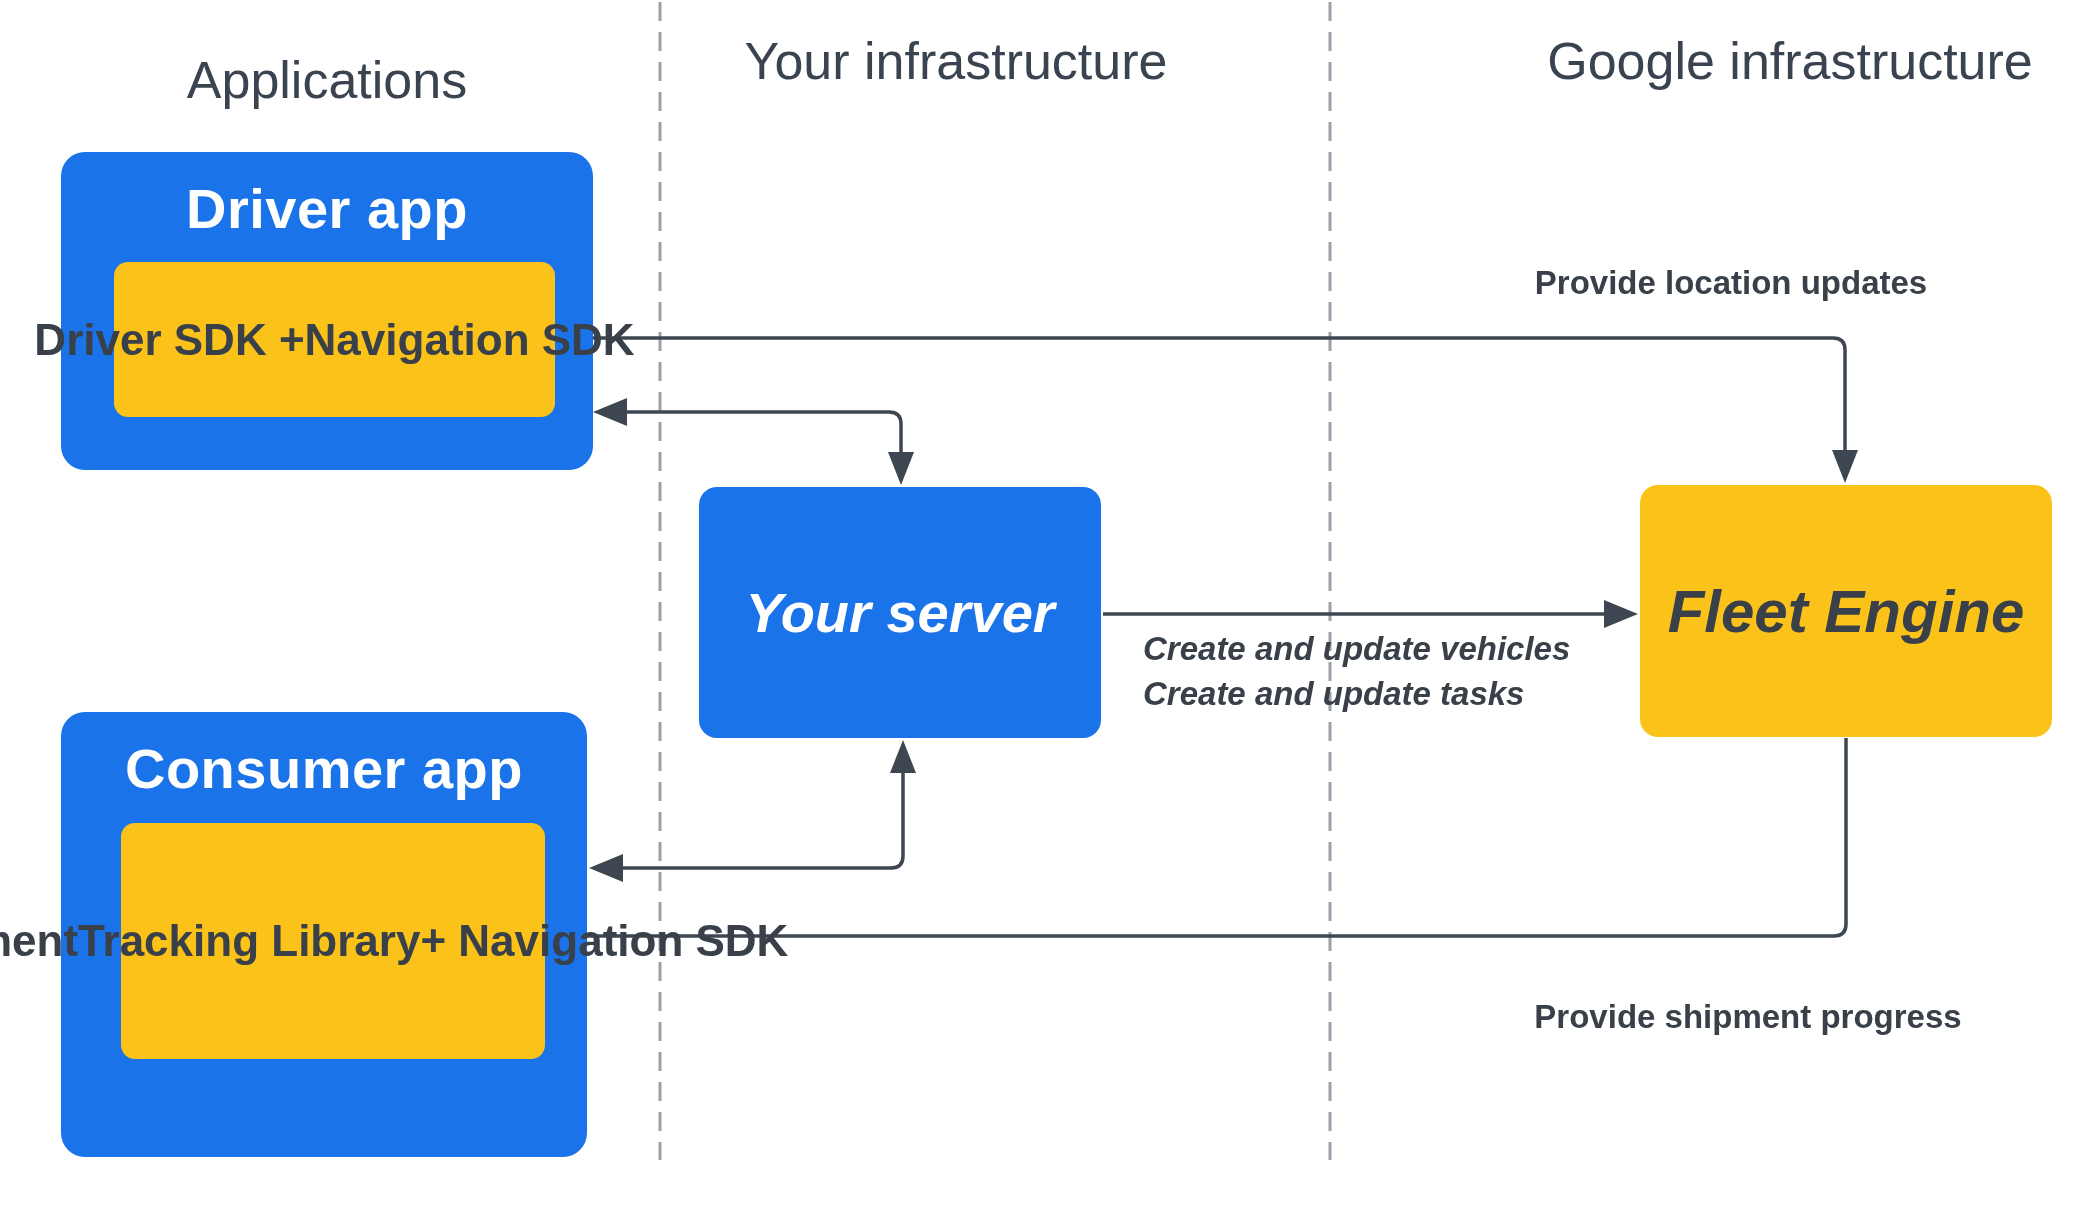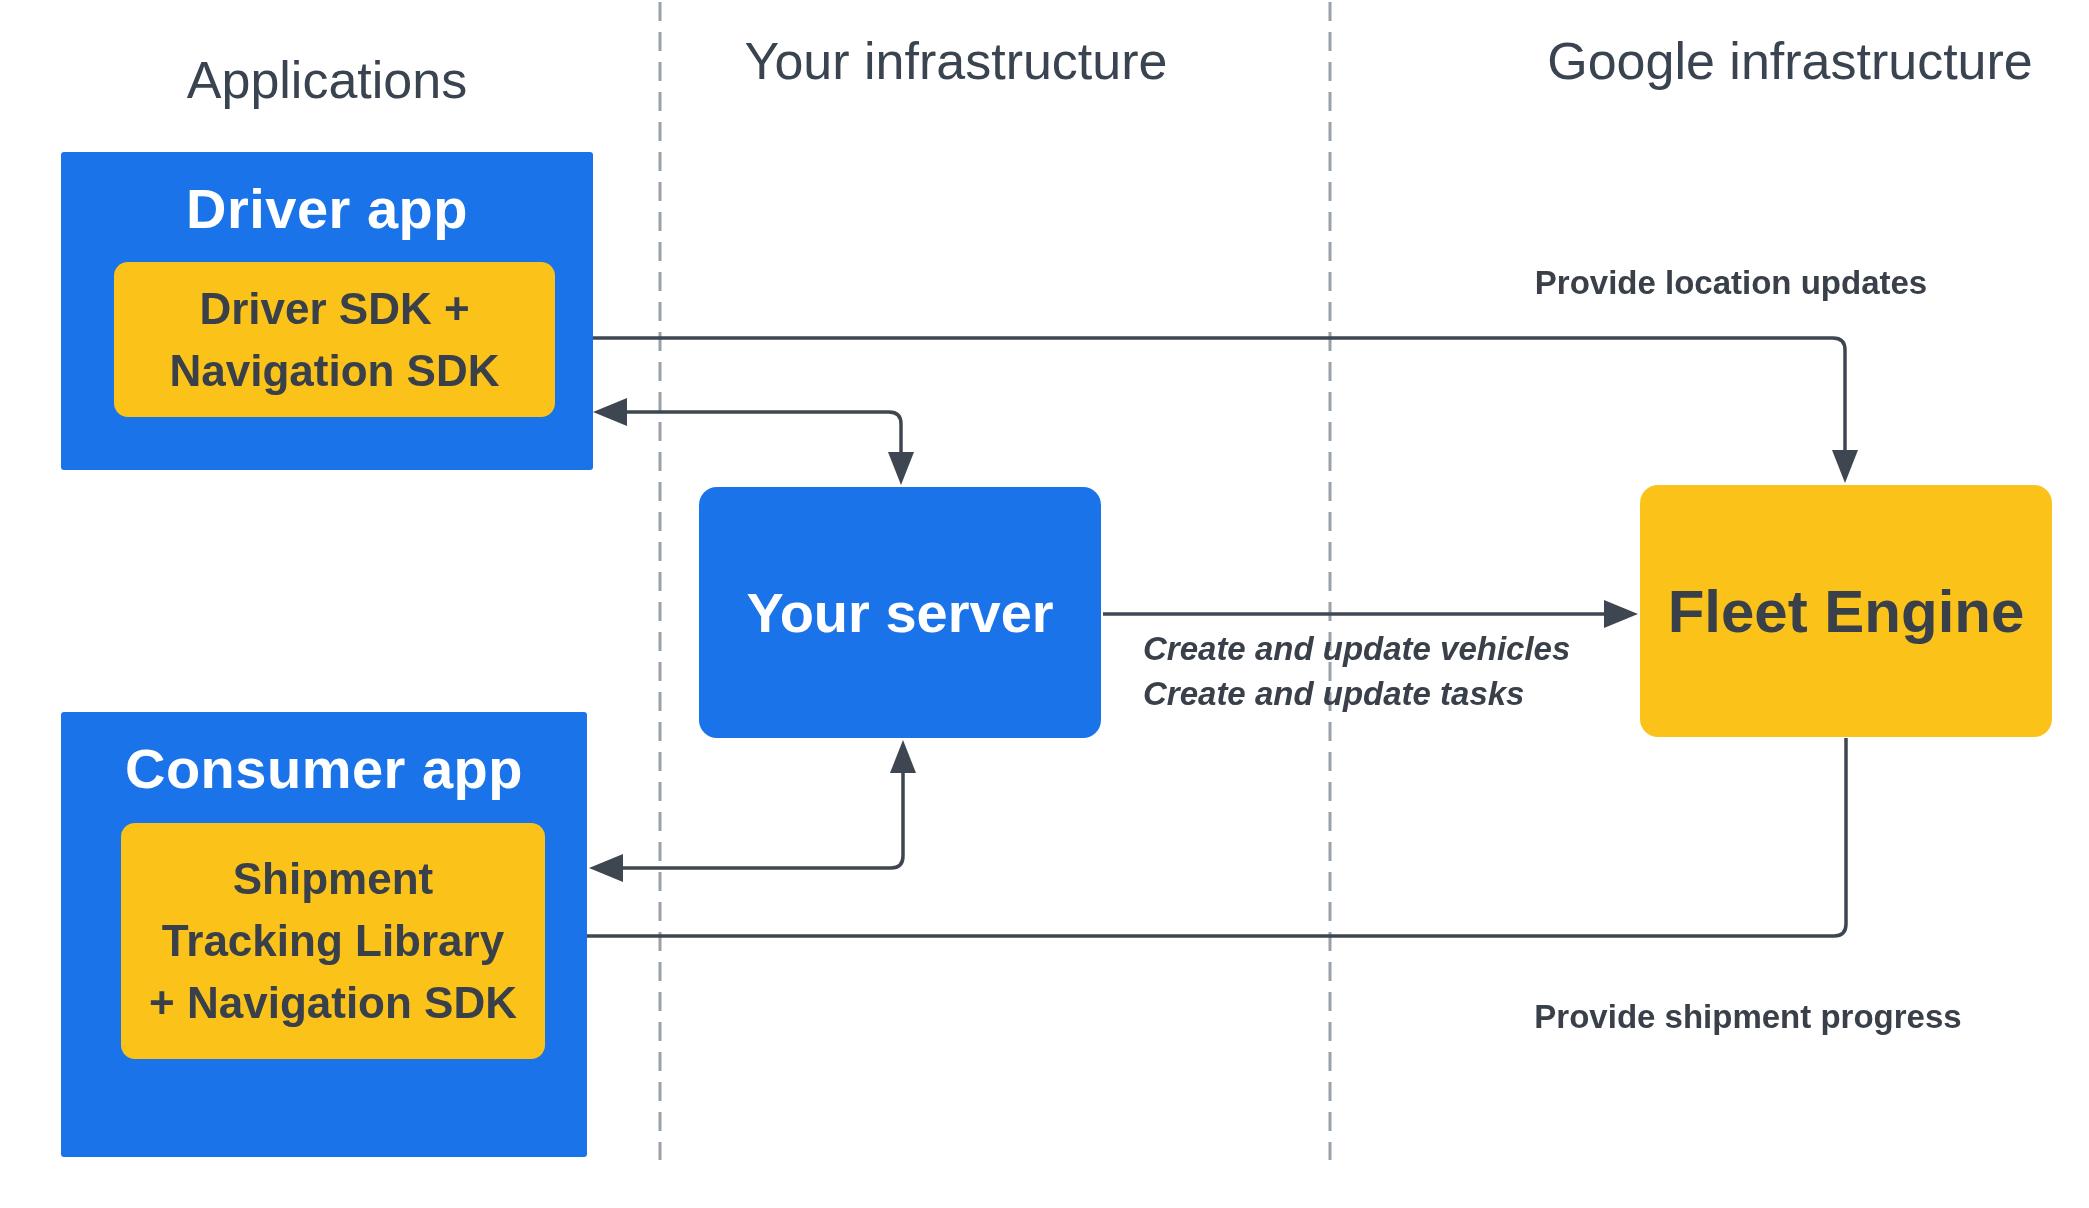--- a/index.html
+++ b/index.html
@@ -28,34 +28,34 @@
   .col-header{
     position:absolute;top:30px;width:600px;
     font-size:52px;line-height:62px;font-weight:400;
     color:var(--heading_text);text-align:center;white-space:nowrap;
   }
   .col-header.apps{left:27px;margin-top:19px;}
   .col-header.yours{left:656px;}
   .col-header.google{left:1490px;}
 
   .box{position:absolute;box-sizing:border-box;}
-  .blue-box{background:var(--brand_blue);border-radius:3px;}
+  .blue-box{background:var(--brand_blue);border-radius:24px;}
   .yellow-box{background:var(--brand_yellow);border-radius:14px;}
 
   .app-title{
     margin-top:24px;text-align:center;
     font-size:56px;font-weight:700;color:var(--light_text);
     letter-spacing:0.5px;white-space:nowrap;
   }
   .big-label{
     display:flex;align-items:center;justify-content:center;
-    font-weight:700;white-space:nowrap;
+    font-weight:700;white-space:nowrap;font-style:italic;
   }
   .sdk-box{
-    display:flex;flex-direction:column;align-items:center;justify-content:center;
+    display:flex;align-items:center;justify-content:center;
     font-size:44px;line-height:62px;font-weight:700;color:var(--dark_text);
     text-align:center;white-space:nowrap;
   }
 
   .driver-app{left:61px;top:152px;width:532px;height:318px;}
   .driver-sdk{left:53px;top:110px;width:441px;height:155px;}
   .your-server{left:699px;top:487px;width:402px;height:251px;border-radius:18px;}
   .your-server .big-label{width:100%;height:100%;font-size:56px;color:var(--light_text);}
   .fleet-engine{left:1640px;top:485px;width:412px;height:252px;border-radius:18px;}
   .fleet-engine .big-label{width:100%;height:100%;font-size:60px;color:var(--dark_text);}

